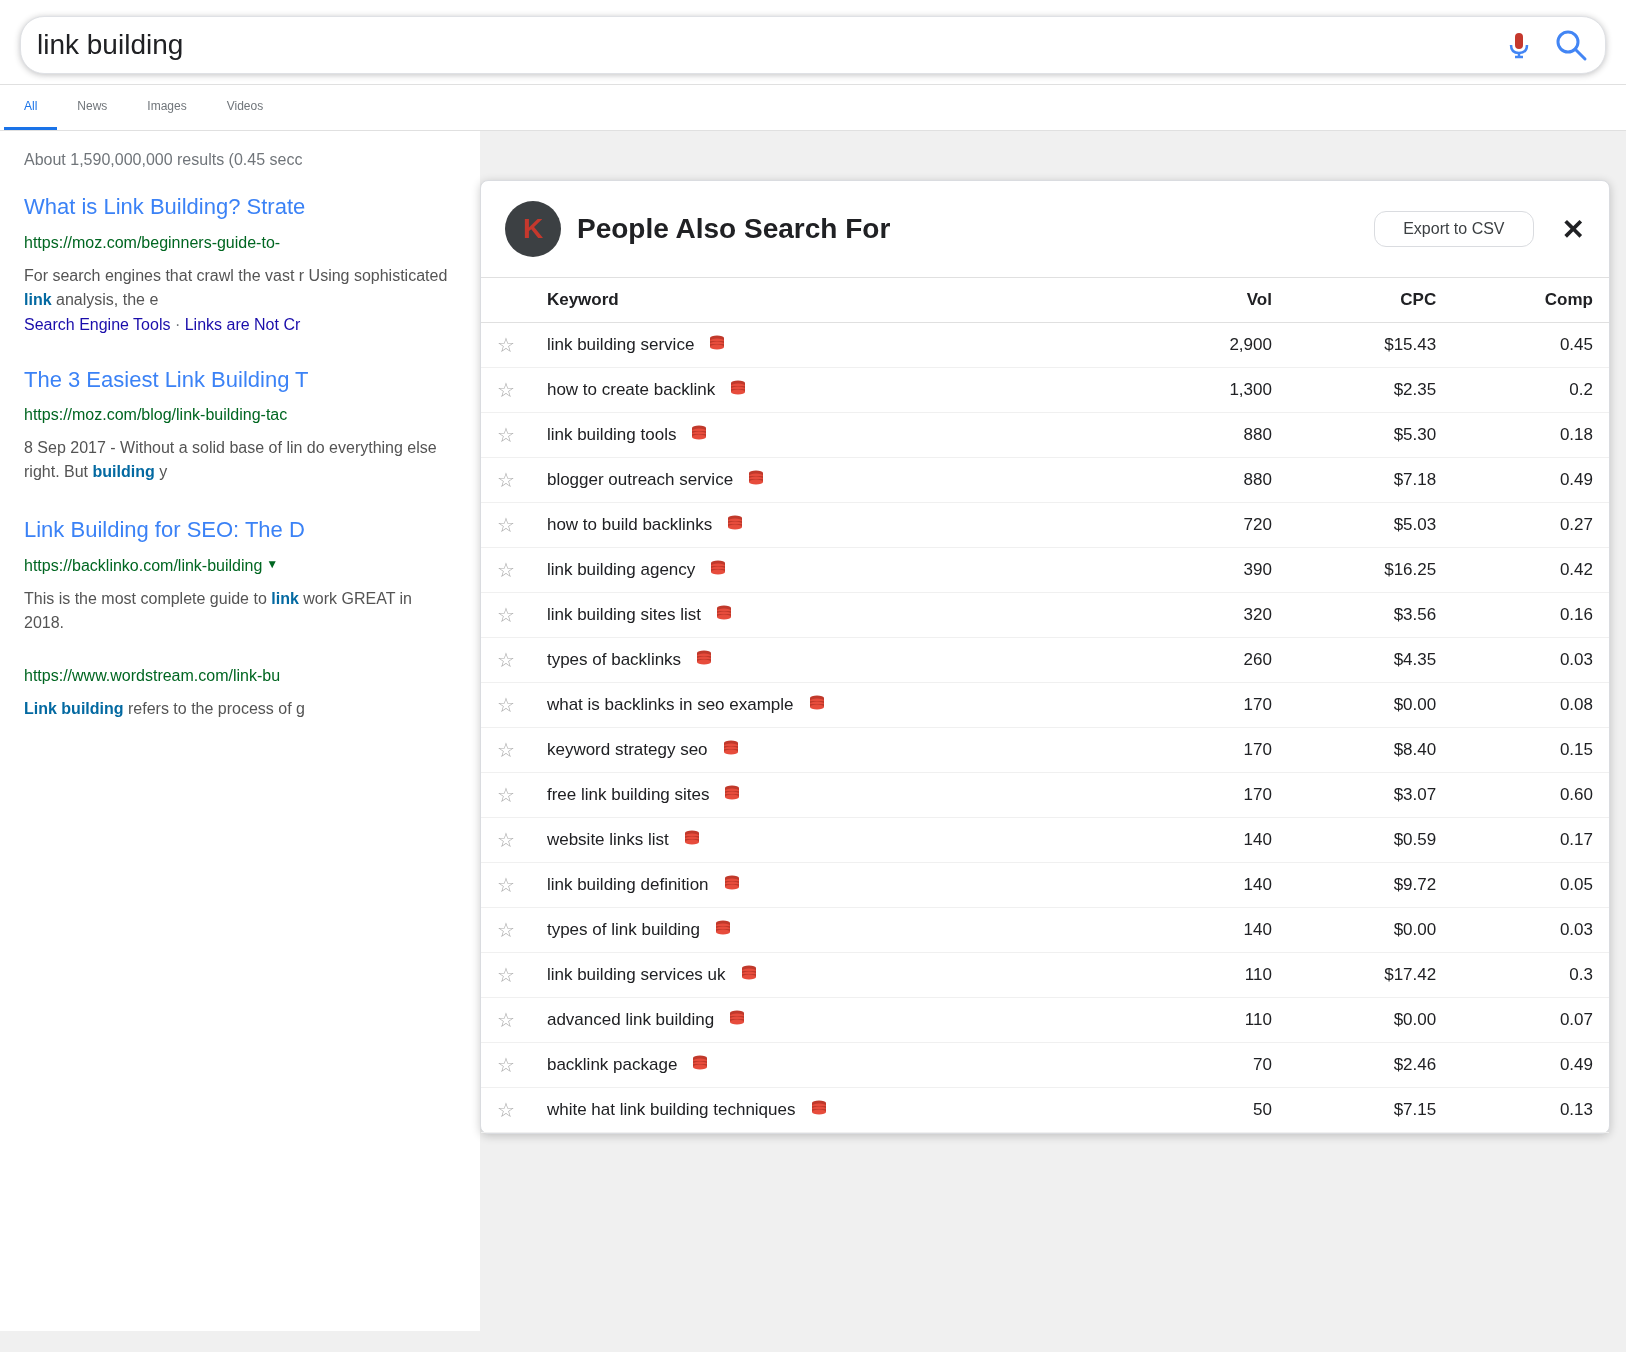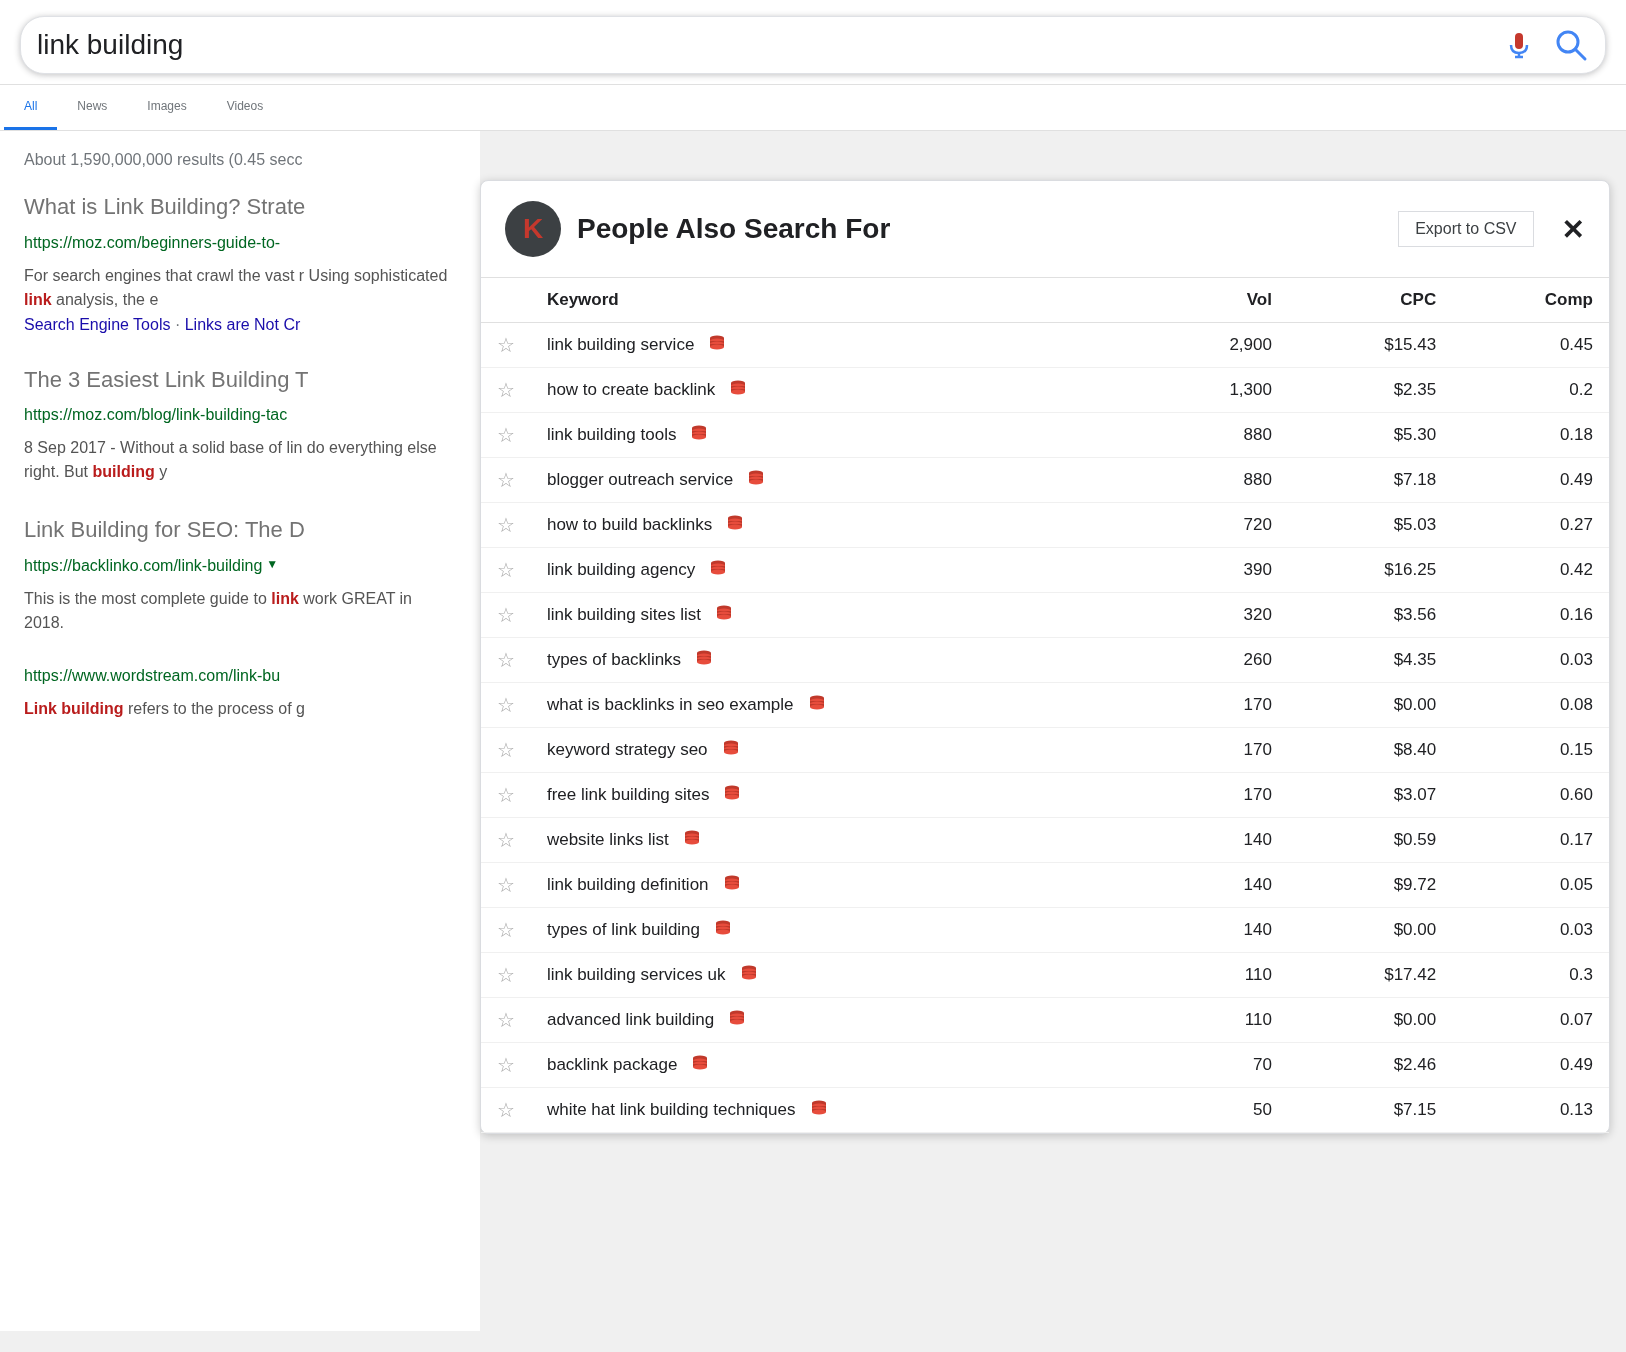--- a/index.html
+++ b/index.html
@@ -107,21 +107,21 @@
       color: #70757a;
       margin-bottom: 24px;
     }
 
     .result-item {
       margin-bottom: 32px;
     }
 
     .result-title {
       font-size: 22px;
-      color: #737373;
+      color: #3b82f6;
       text-decoration: none;
       line-height: 1.3;
       cursor: pointer;
     }
 
     .result-url {
       font-size: 16px;
       color: #006621;
       margin: 12px 0;
       display: flex;
@@ -133,21 +133,21 @@
       font-size: 12px;
     }
 
     .result-snippet {
       font-size: 16px;
       color: #545454;
       line-height: 1.5;
     }
 
     .result-snippet b {
-      color: #b91c1c;
+      color: #0369a1;
     }
 
     .result-links {
       font-size: 16px;
       color: #1a0dab;
       margin-top: 4px;
     }
 
     .result-links span {
       color: #70757a;
@@ -195,23 +195,23 @@
 
     .pasf-title {
       font-size: 28px;
       font-weight: 700;
       color: #202124;
     }
 
     .export-btn {
       border: 1px solid #dadce0;
       background: #fff;
-      padding: 8px 16px;
+      padding: 8px 28px;
       font-size: 16px;
-      border-radius: 0;
+      border-radius: 12px;
       cursor: pointer;
       color: #3c4043;
     }
 
     .close-btn {
       font-size: 28px;
       cursor: pointer;
       color: #202124;
       margin-left: 16px;
       font-weight: 700;

